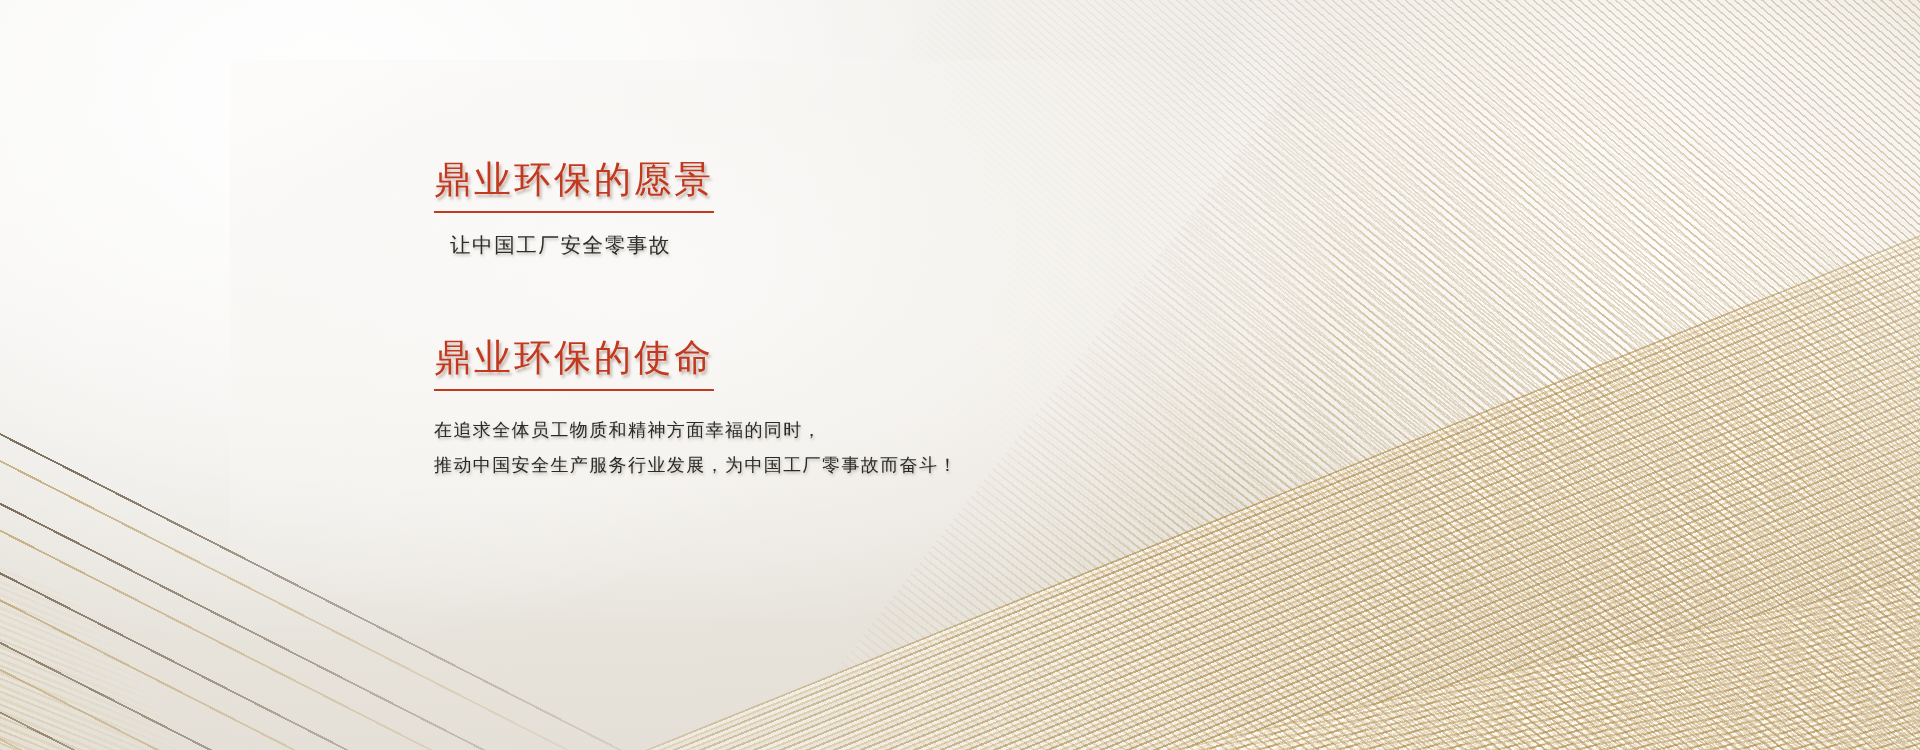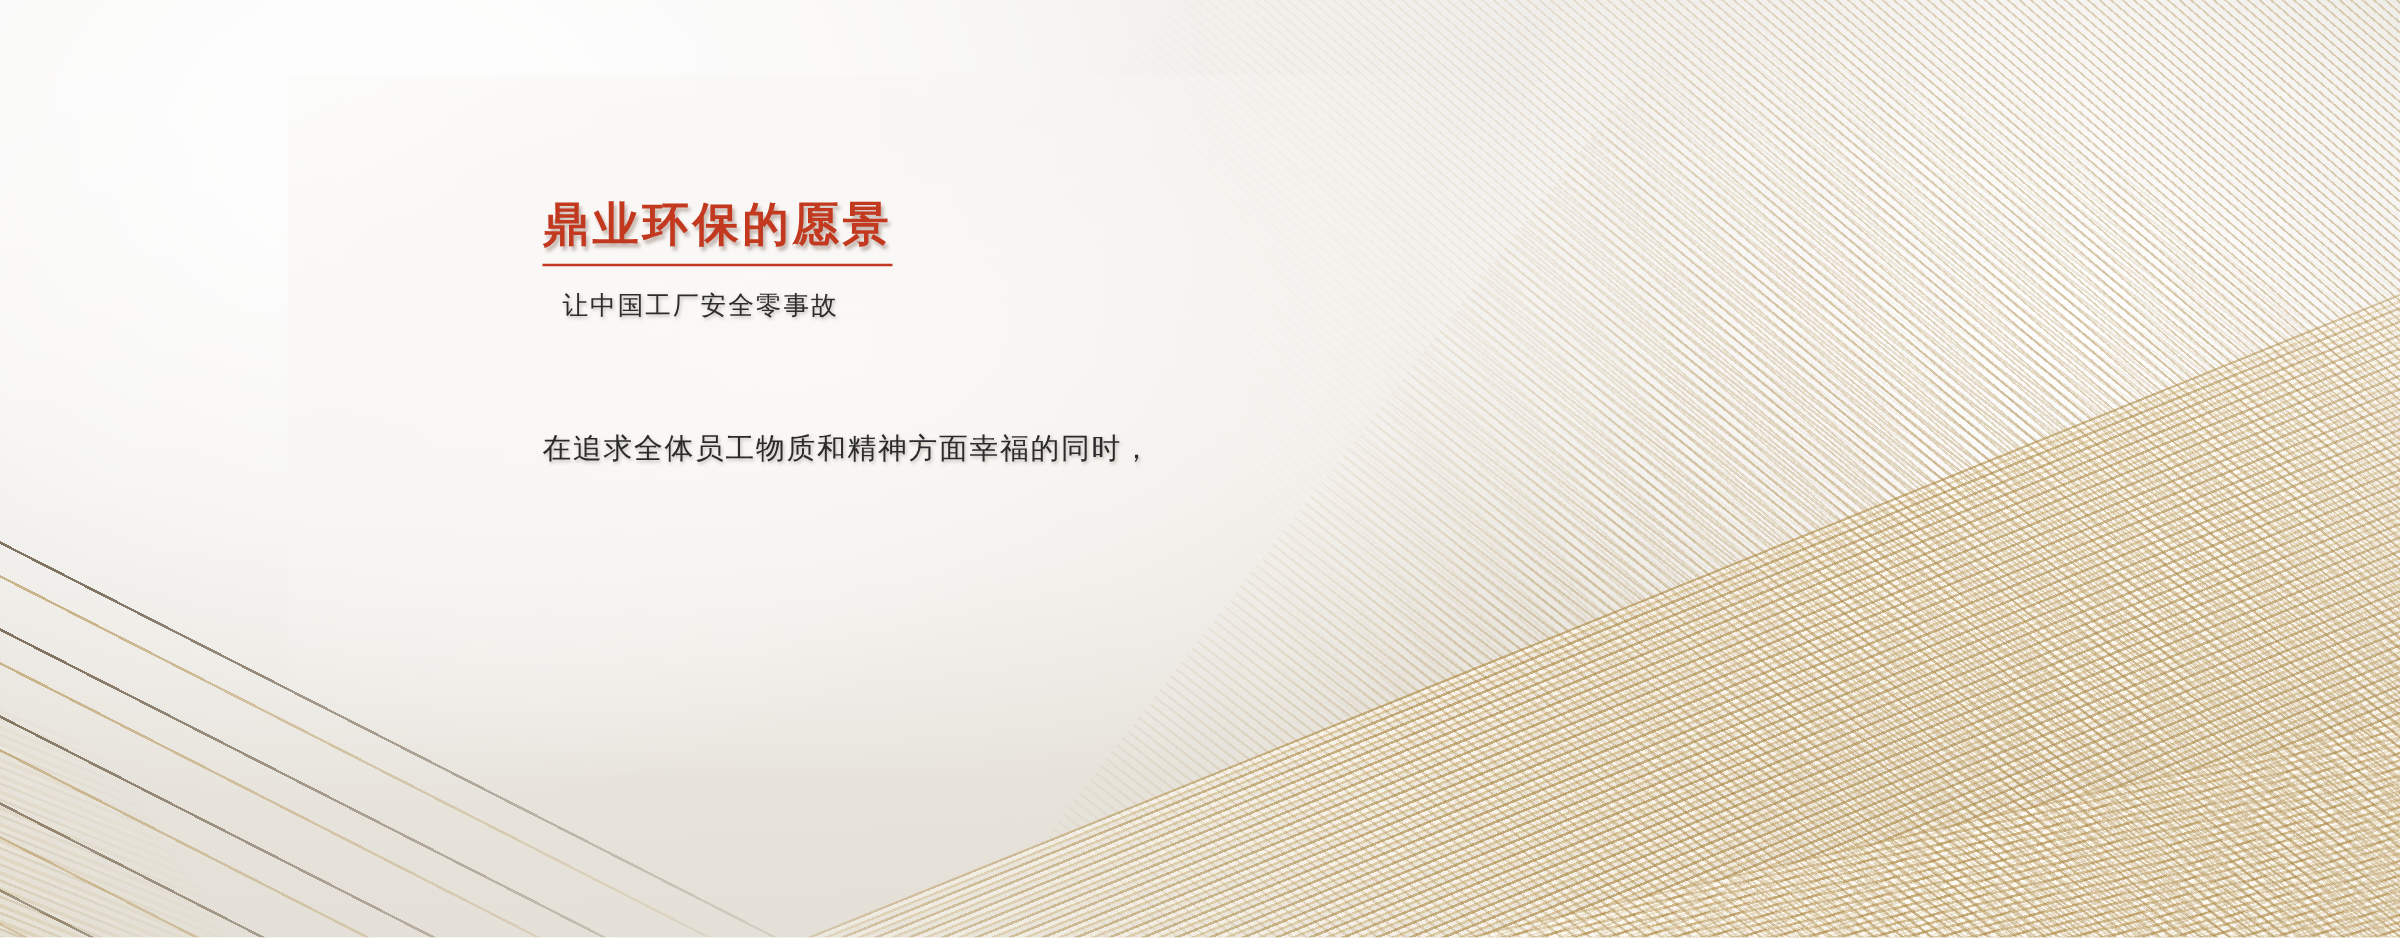--- a/index.html
+++ b/index.html
@@ -194,21 +194,21 @@
     width:900px;
     z-index:10;
   }
 
   .block { margin-bottom:0; }
   .block-mission { margin-top:76px; }
 
   .heading {
     display:inline-block;
     font-size:37px;
-    font-weight:bold;
+    font-weight:normal;
     letter-spacing:3px;
     color:#C2391F;
     line-height:1.18;
     padding-bottom:9px;
     border-bottom:2px solid #C2391F;
     text-shadow:2px 3px 3px rgba(90,50,35,.35);
     white-space:nowrap;
   }
 
   .subtitle {
@@ -217,21 +217,21 @@
     font-size:20.5px;
     letter-spacing:1.6px;
     color:#2c2c2c;
     line-height:1.5;
     text-shadow:1px 2px 3px rgba(120,110,95,.45);
     white-space:nowrap;
   }
 
   .body-text {
     margin-top:22px;
-    font-size:23px;
+    font-size:18px;
     letter-spacing:1.4px;
     color:#2a2a2a;
     line-height:1.95;
     text-shadow:1px 2px 3px rgba(120,110,95,.45);
   }
   .body-text .line { white-space:nowrap; display:block; }
 </style>
 </head>
 <body>
 
@@ -253,19 +253,21 @@
   <div class="veil"></div>
 
   <div class="content">
 
     <div class="block block-vision">
       <div class="heading">鼎业环保的愿景</div>
       <div class="subtitle">让中国工厂安全零事故</div>
     </div>
 
     <div class="block block-mission">
+      <div class="heading">鼎业环保的使命</div>
       <div class="body-text">
         <span class="line">在追求全体员工物质和精神方面幸福的同时，</span>
+        <span class="line">推动中国安全生产服务行业发展，为中国工厂零事故而奋斗！</span>
       </div>
     </div>
 
   </div>
 </div>
 
 </body></html>

